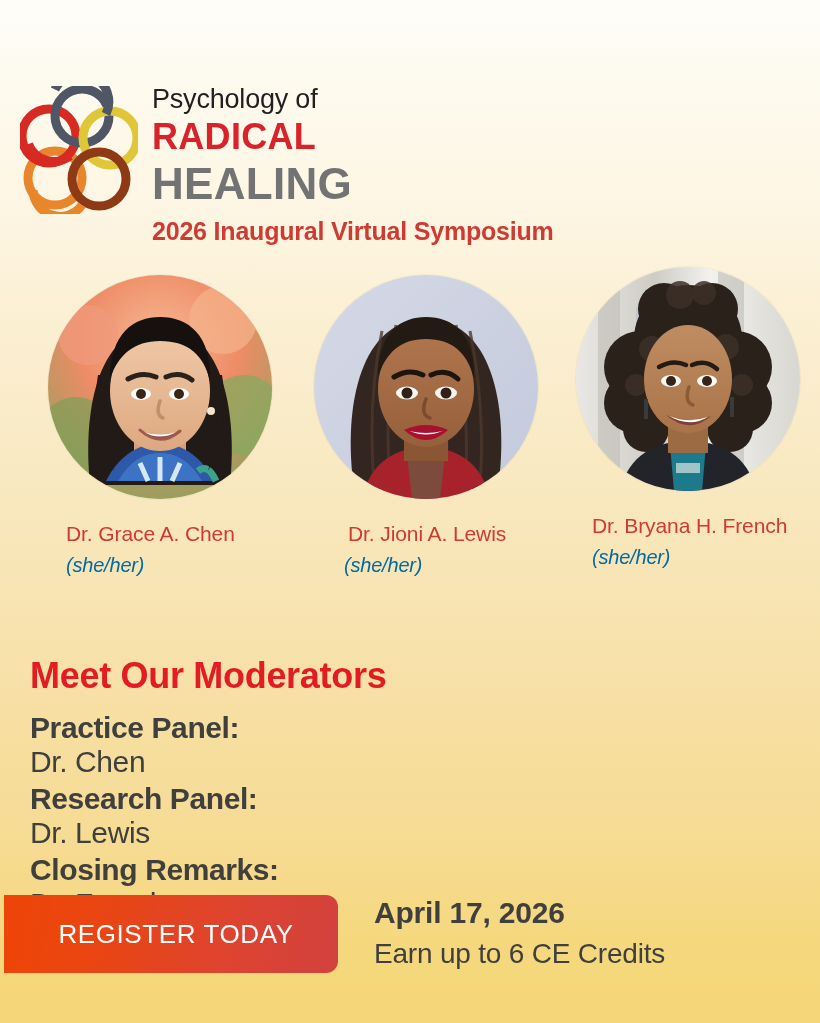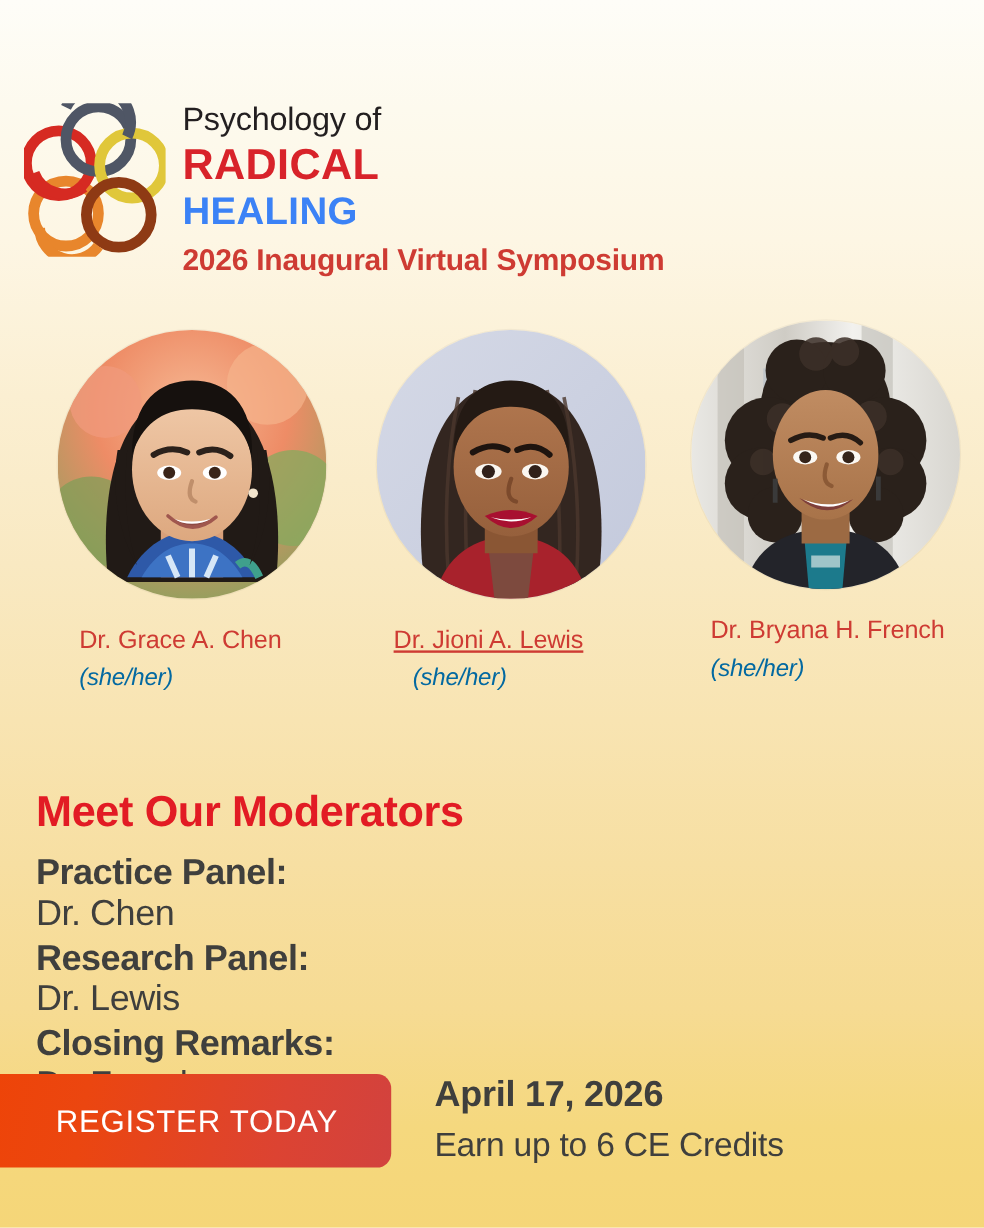--- a/index.html
+++ b/index.html
@@ -67,23 +67,23 @@
     line-height: 1.18;
   }
   .logo-line-2 {
     font-size: 36px;
     font-weight: 700;
     color: #D8232A;
     letter-spacing: 0.3px;
     line-height: 1.16;
   }
   .logo-line-3 {
-    font-size: 32px;
-    font-weight: 700;
-    color: #3b82f6;
+    font-size: 44px;
+    font-weight: 700;
+    color: #737373;
     letter-spacing: 0.3px;
     line-height: 1.16;
   }
   .logo-line-4 {
     font-size: 25px;
     font-weight: 700;
     color: #CE3B33;
     letter-spacing: -0.2px;
     line-height: 1.3;
     margin-top: 6px;
@@ -121,21 +121,21 @@
   .speaker-name {
     margin-top: 20px;
     margin-left: 24px;
     font-size: 21px;
     line-height: 1.47;
     color: #CE3B33;
     font-weight: 400;
     letter-spacing: -0.1px;
     max-width: 200px;
   }
-  .speaker-2 .speaker-name { margin-left: 20px; text-decoration: underline; }
+  .speaker-2 .speaker-name { margin-left: 40px; }
   .speaker-3 .speaker-name { margin-left: 22px; }
 
   .speaker-pronouns {
     margin-left: 24px;
     font-size: 20px;
     font-style: italic;
     color: #0369a1;
     line-height: 1.5;
     letter-spacing: -0.2px;
   }
@@ -175,21 +175,21 @@
   .mod-name {
     font-size: 30px;
     font-weight: 400;
     color: #3F3F3D;
     letter-spacing: -0.4px;
   }
 
   
   .footer {
     position: absolute;
-    left: 0;
+    left: 12px;
     top: 885px;
     width: 804px;
     height: 100px;
   }
 
   .register-button {
     position: absolute;
     left: -8px;
     top: 10px;
     width: 334px;

